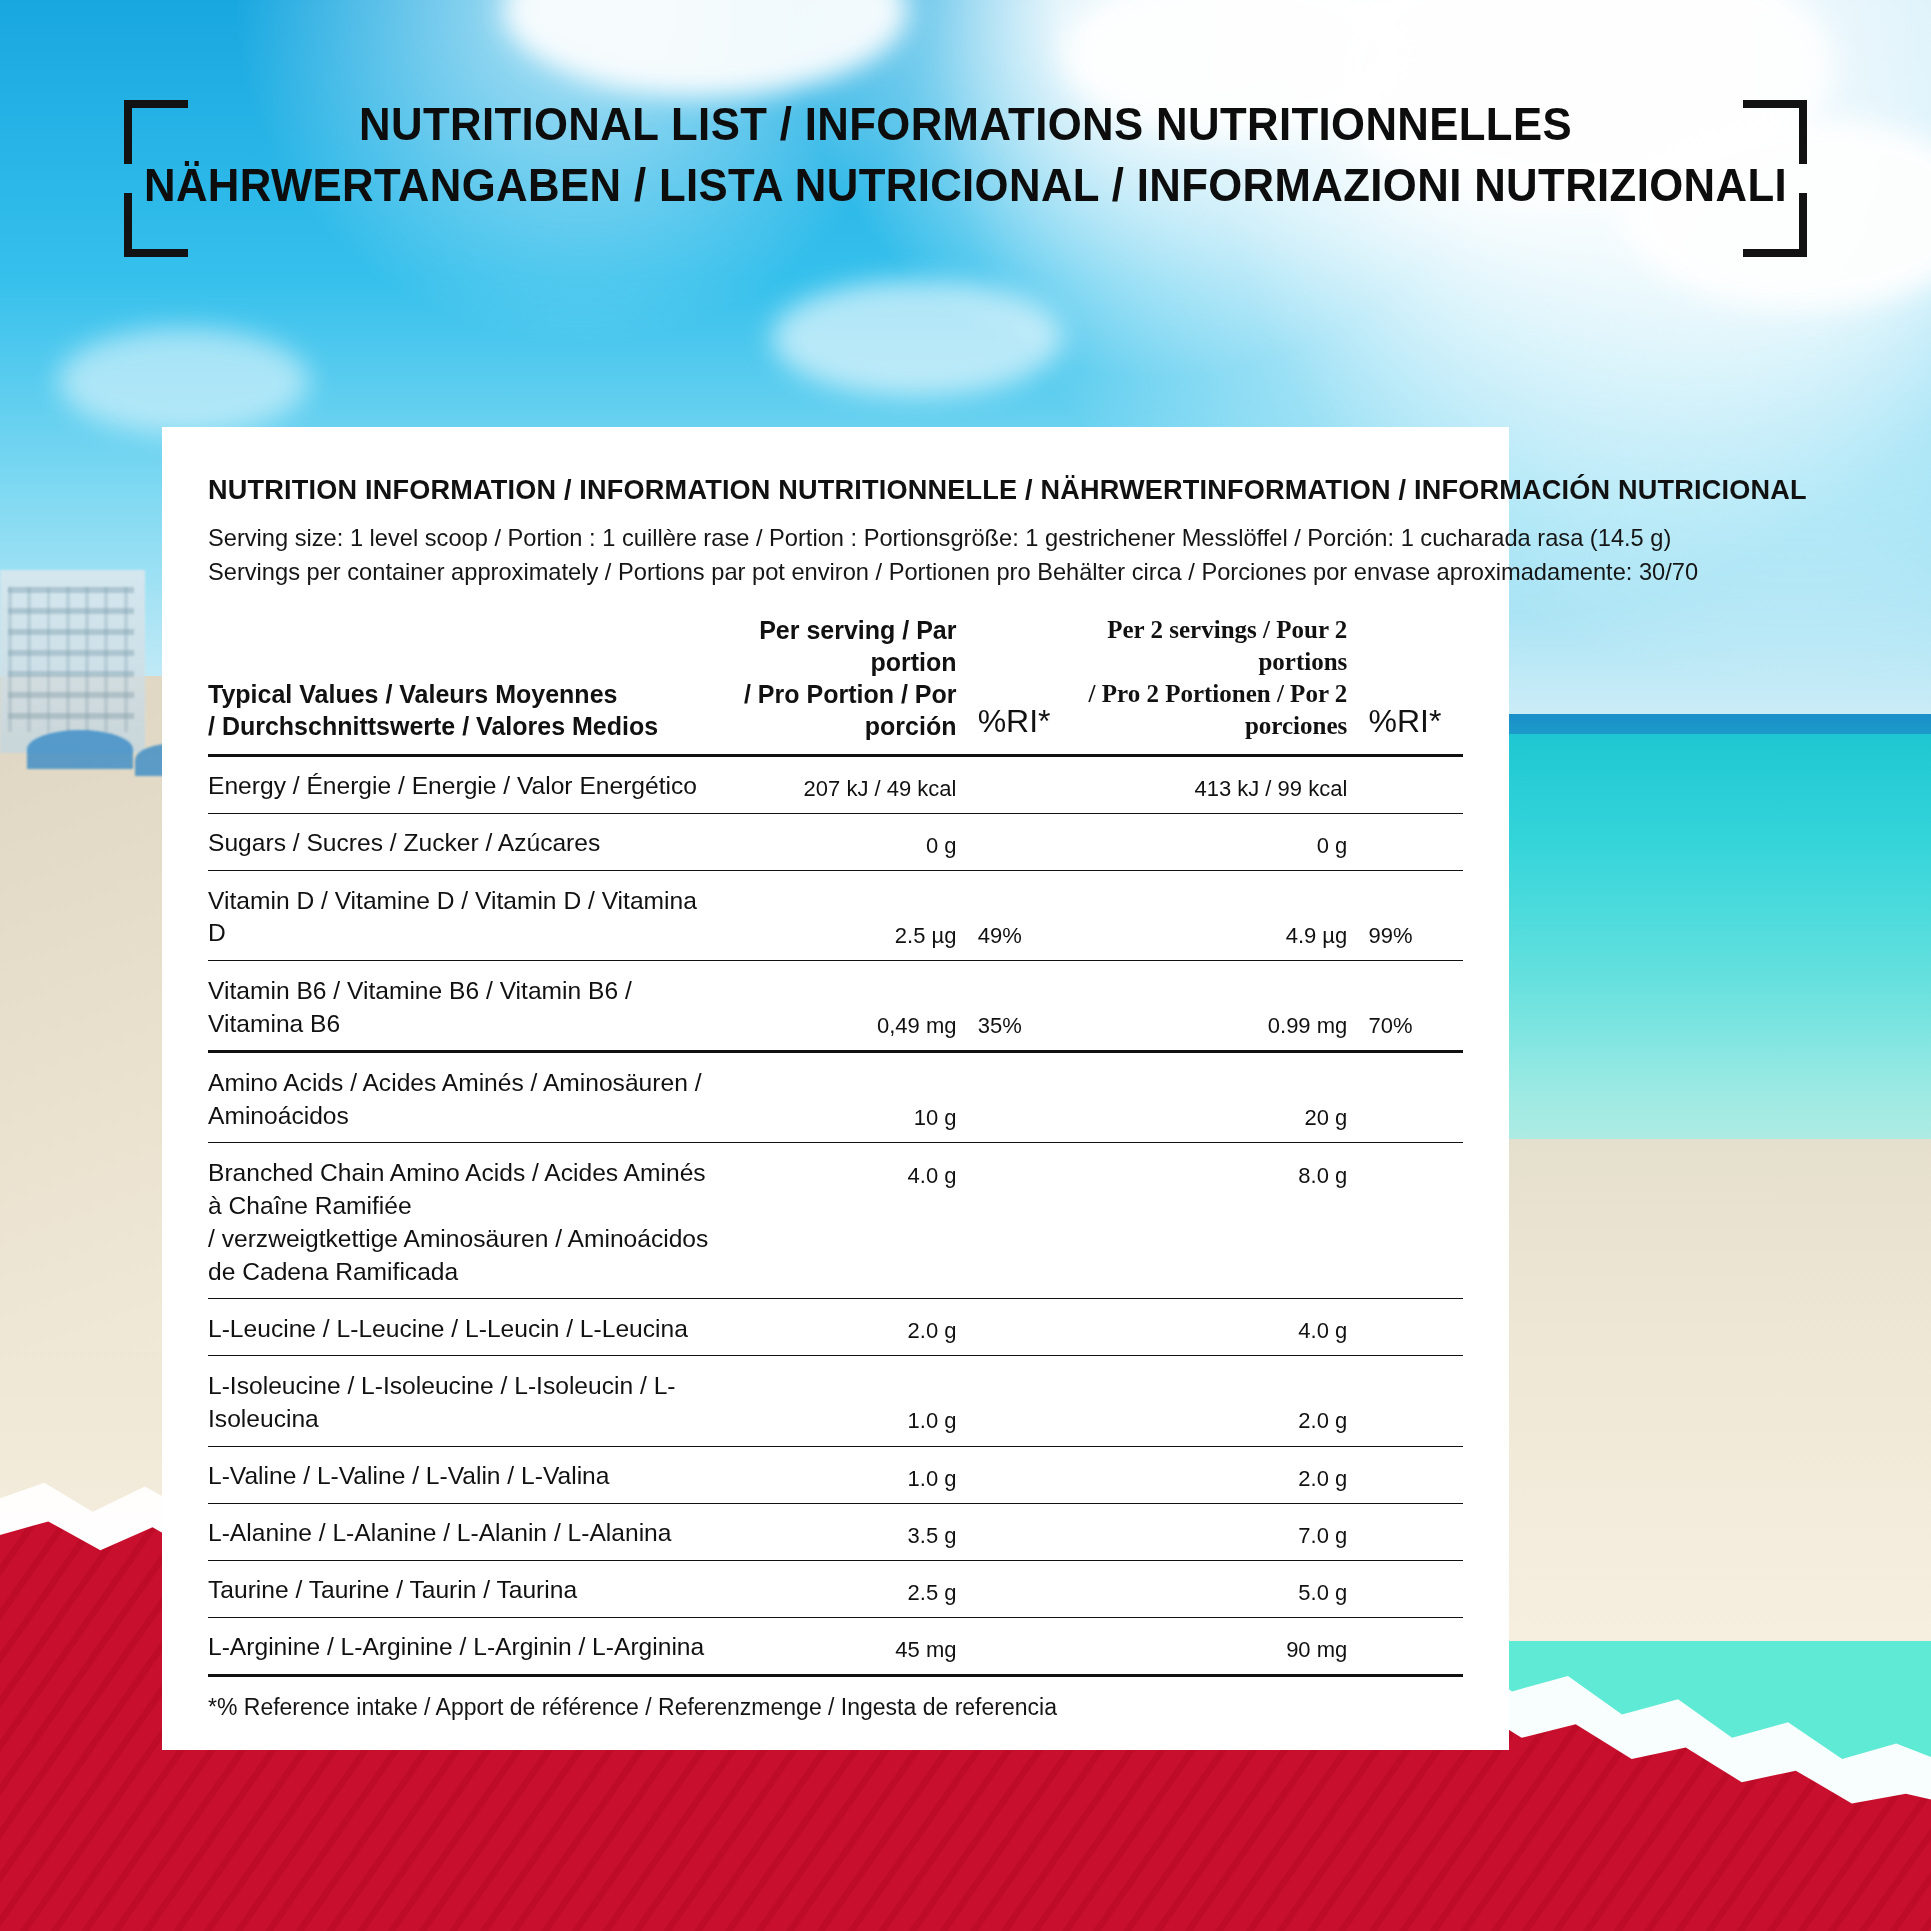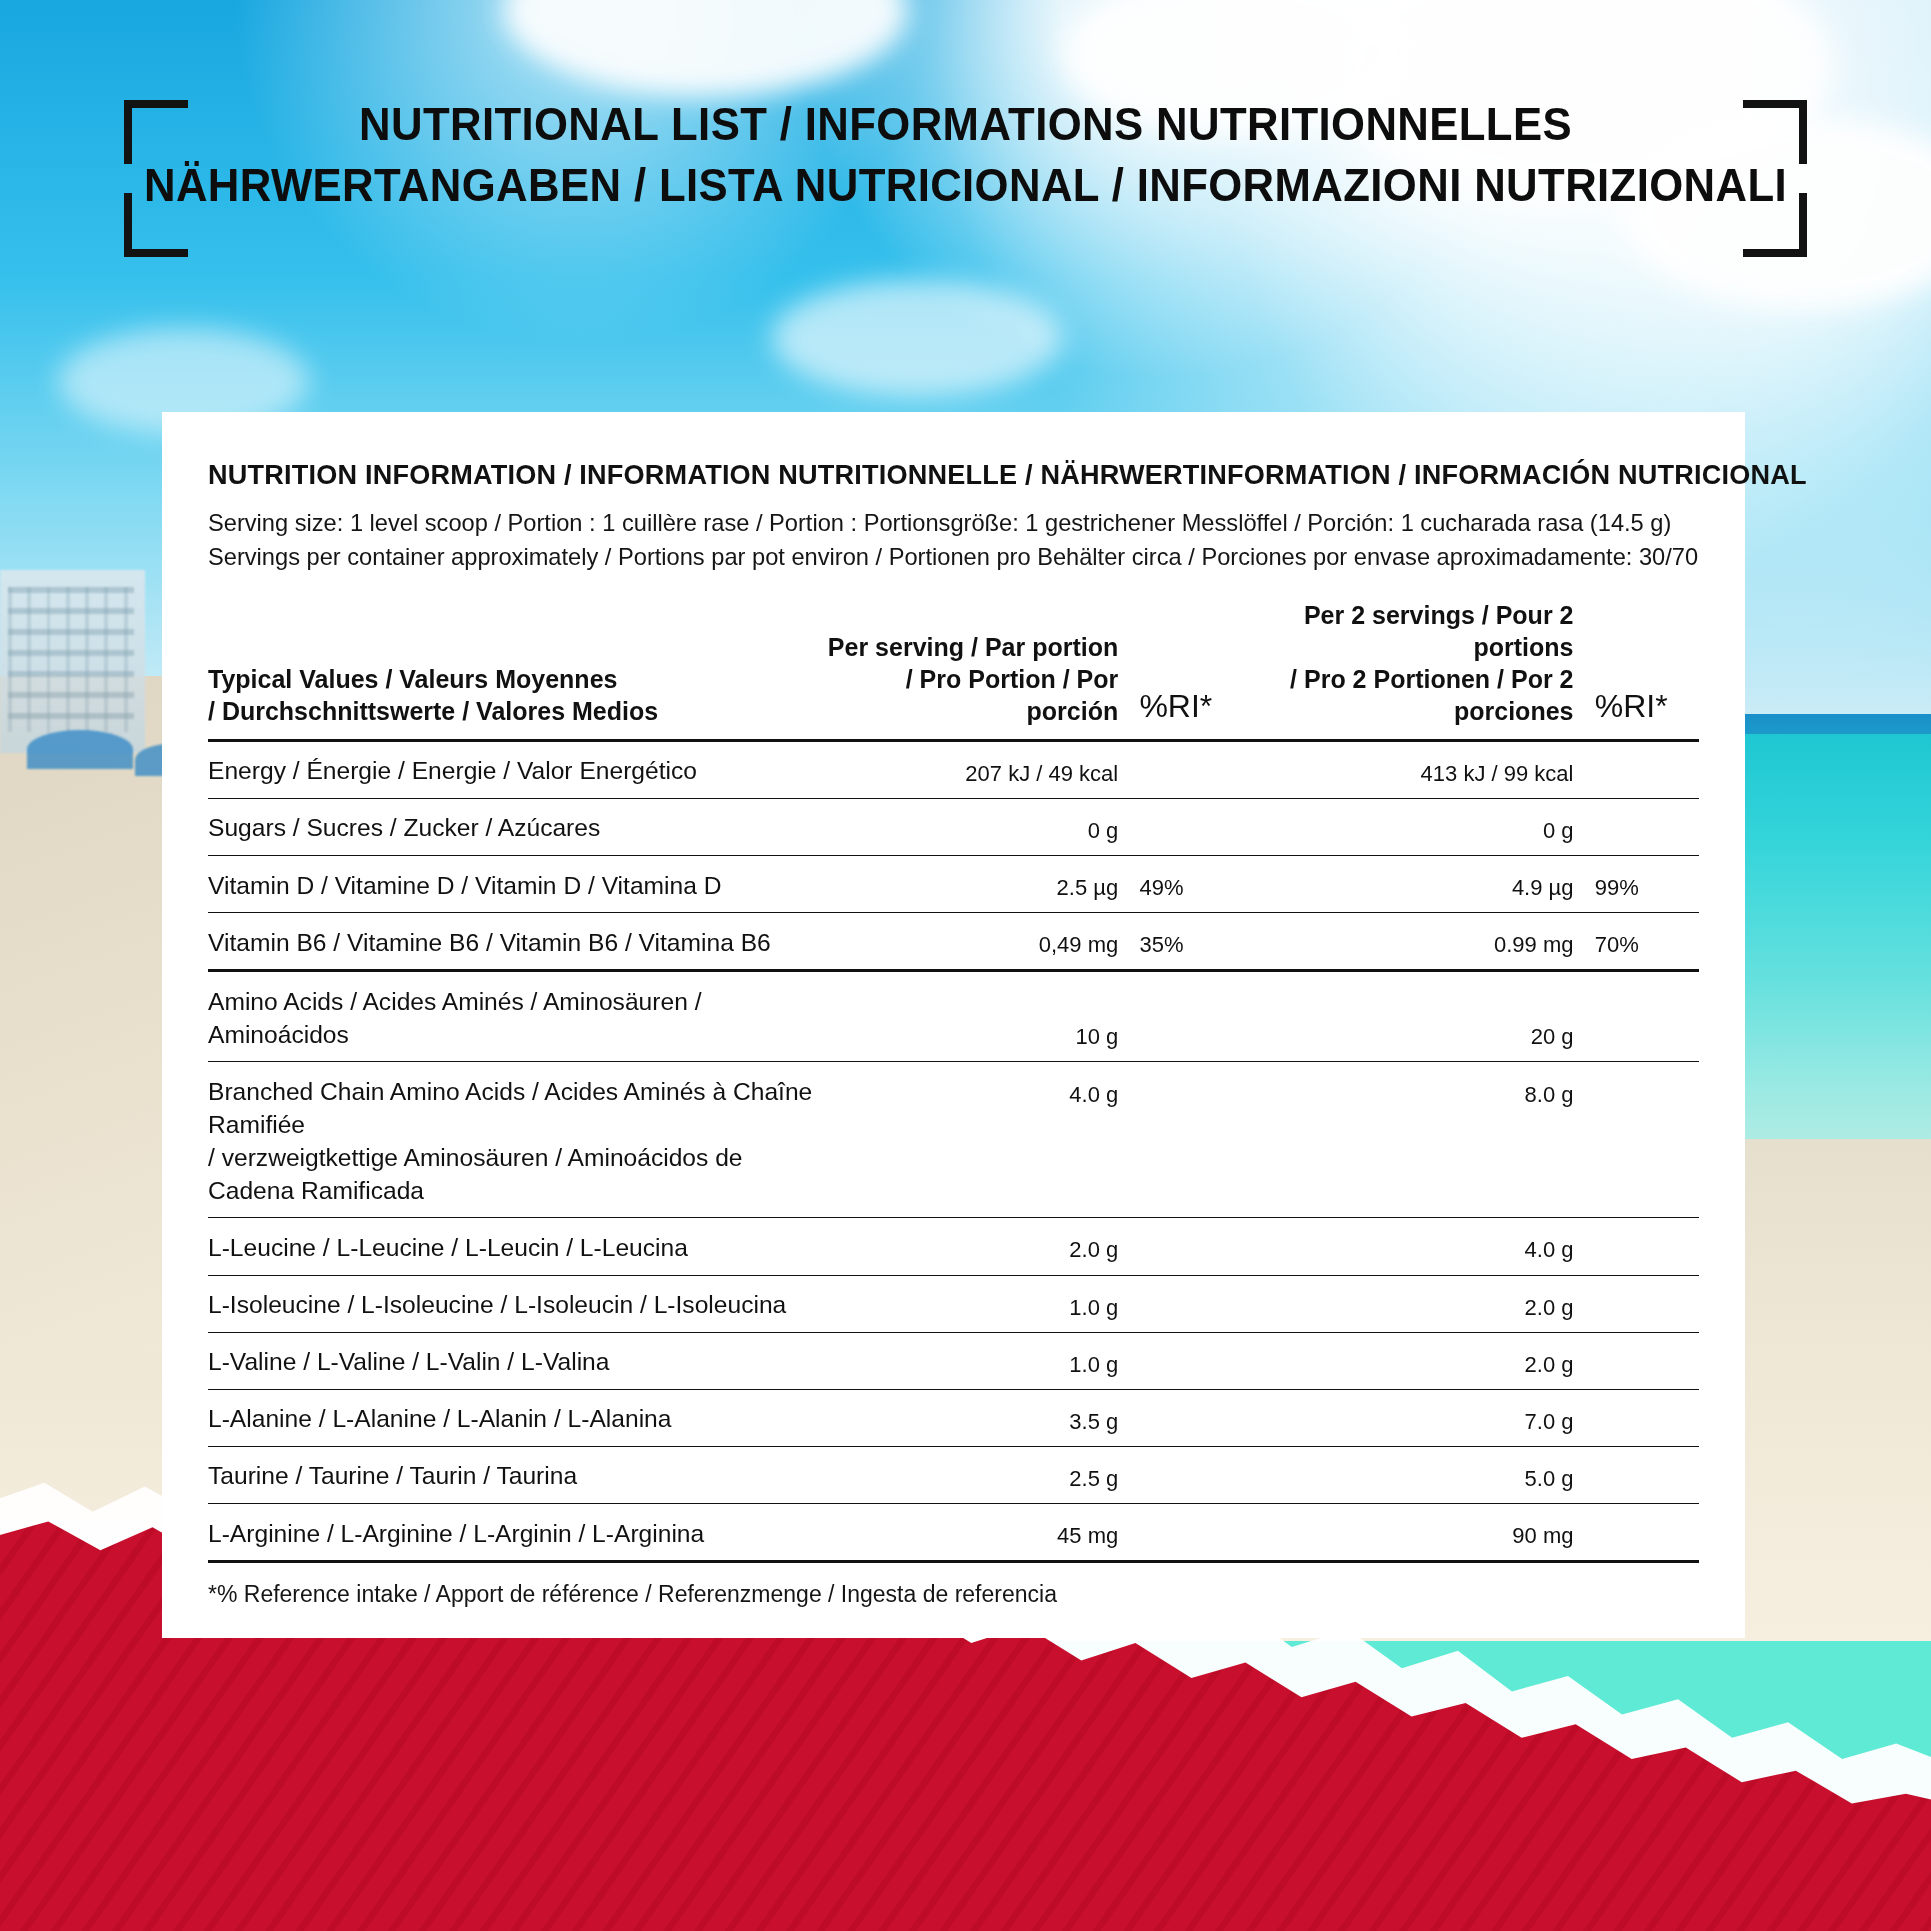--- a/index.html
+++ b/index.html
@@ -124,22 +124,22 @@
     border: 8.7px solid #121212;
   }
   .bracket.tl { left: 124px; top: 100px; border-right: none; border-bottom: none; }
   .bracket.tr { right: 124px; top: 100px; border-left: none; border-bottom: none; }
   .bracket.bl { left: 124px; top: 193px; border-right: none; border-top: none; }
   .bracket.br { right: 124px; top: 193px; border-left: none; border-top: none; }
 
   
   .card {
     position: absolute;
-    left: 162px; top: 412px;
-    width: 1583px;
+    left: 162px; top: 427px;
+    width: 1347px;
     min-height: 1226px;
     background: #ffffff;
     padding: 35px 46px 29px 46px;
     box-sizing: border-box;
     color: #111;
   }
 
   .card-title {
     font-size: 27.5px;
     font-weight: 700;
@@ -178,21 +178,21 @@
 
   thead th {
     font-weight: 700;
     font-size: 25px;
     line-height: 1.28;
     padding-bottom: 11.6px !important;
     vertical-align: bottom;
   }
   thead th.col-name { text-align: left; }
   thead th.col-v1 { text-align: right; }
-  thead th.col-v2 { text-align: right; }
+  thead th.col-v2 { text-align: right; font-family: Liberation Serif, serif; }
   thead th.col-ri1, thead th.col-ri2 { text-align: left; font-size: 32px; }
 
   .hdr-sub { display: block; font-weight: 700; }
 
   tbody tr td {
     border-bottom: 1.9px solid #111;
     padding-top: 13.5px !important;
     padding-bottom: 9.7px !important;
     line-height: 1.34;
   }

